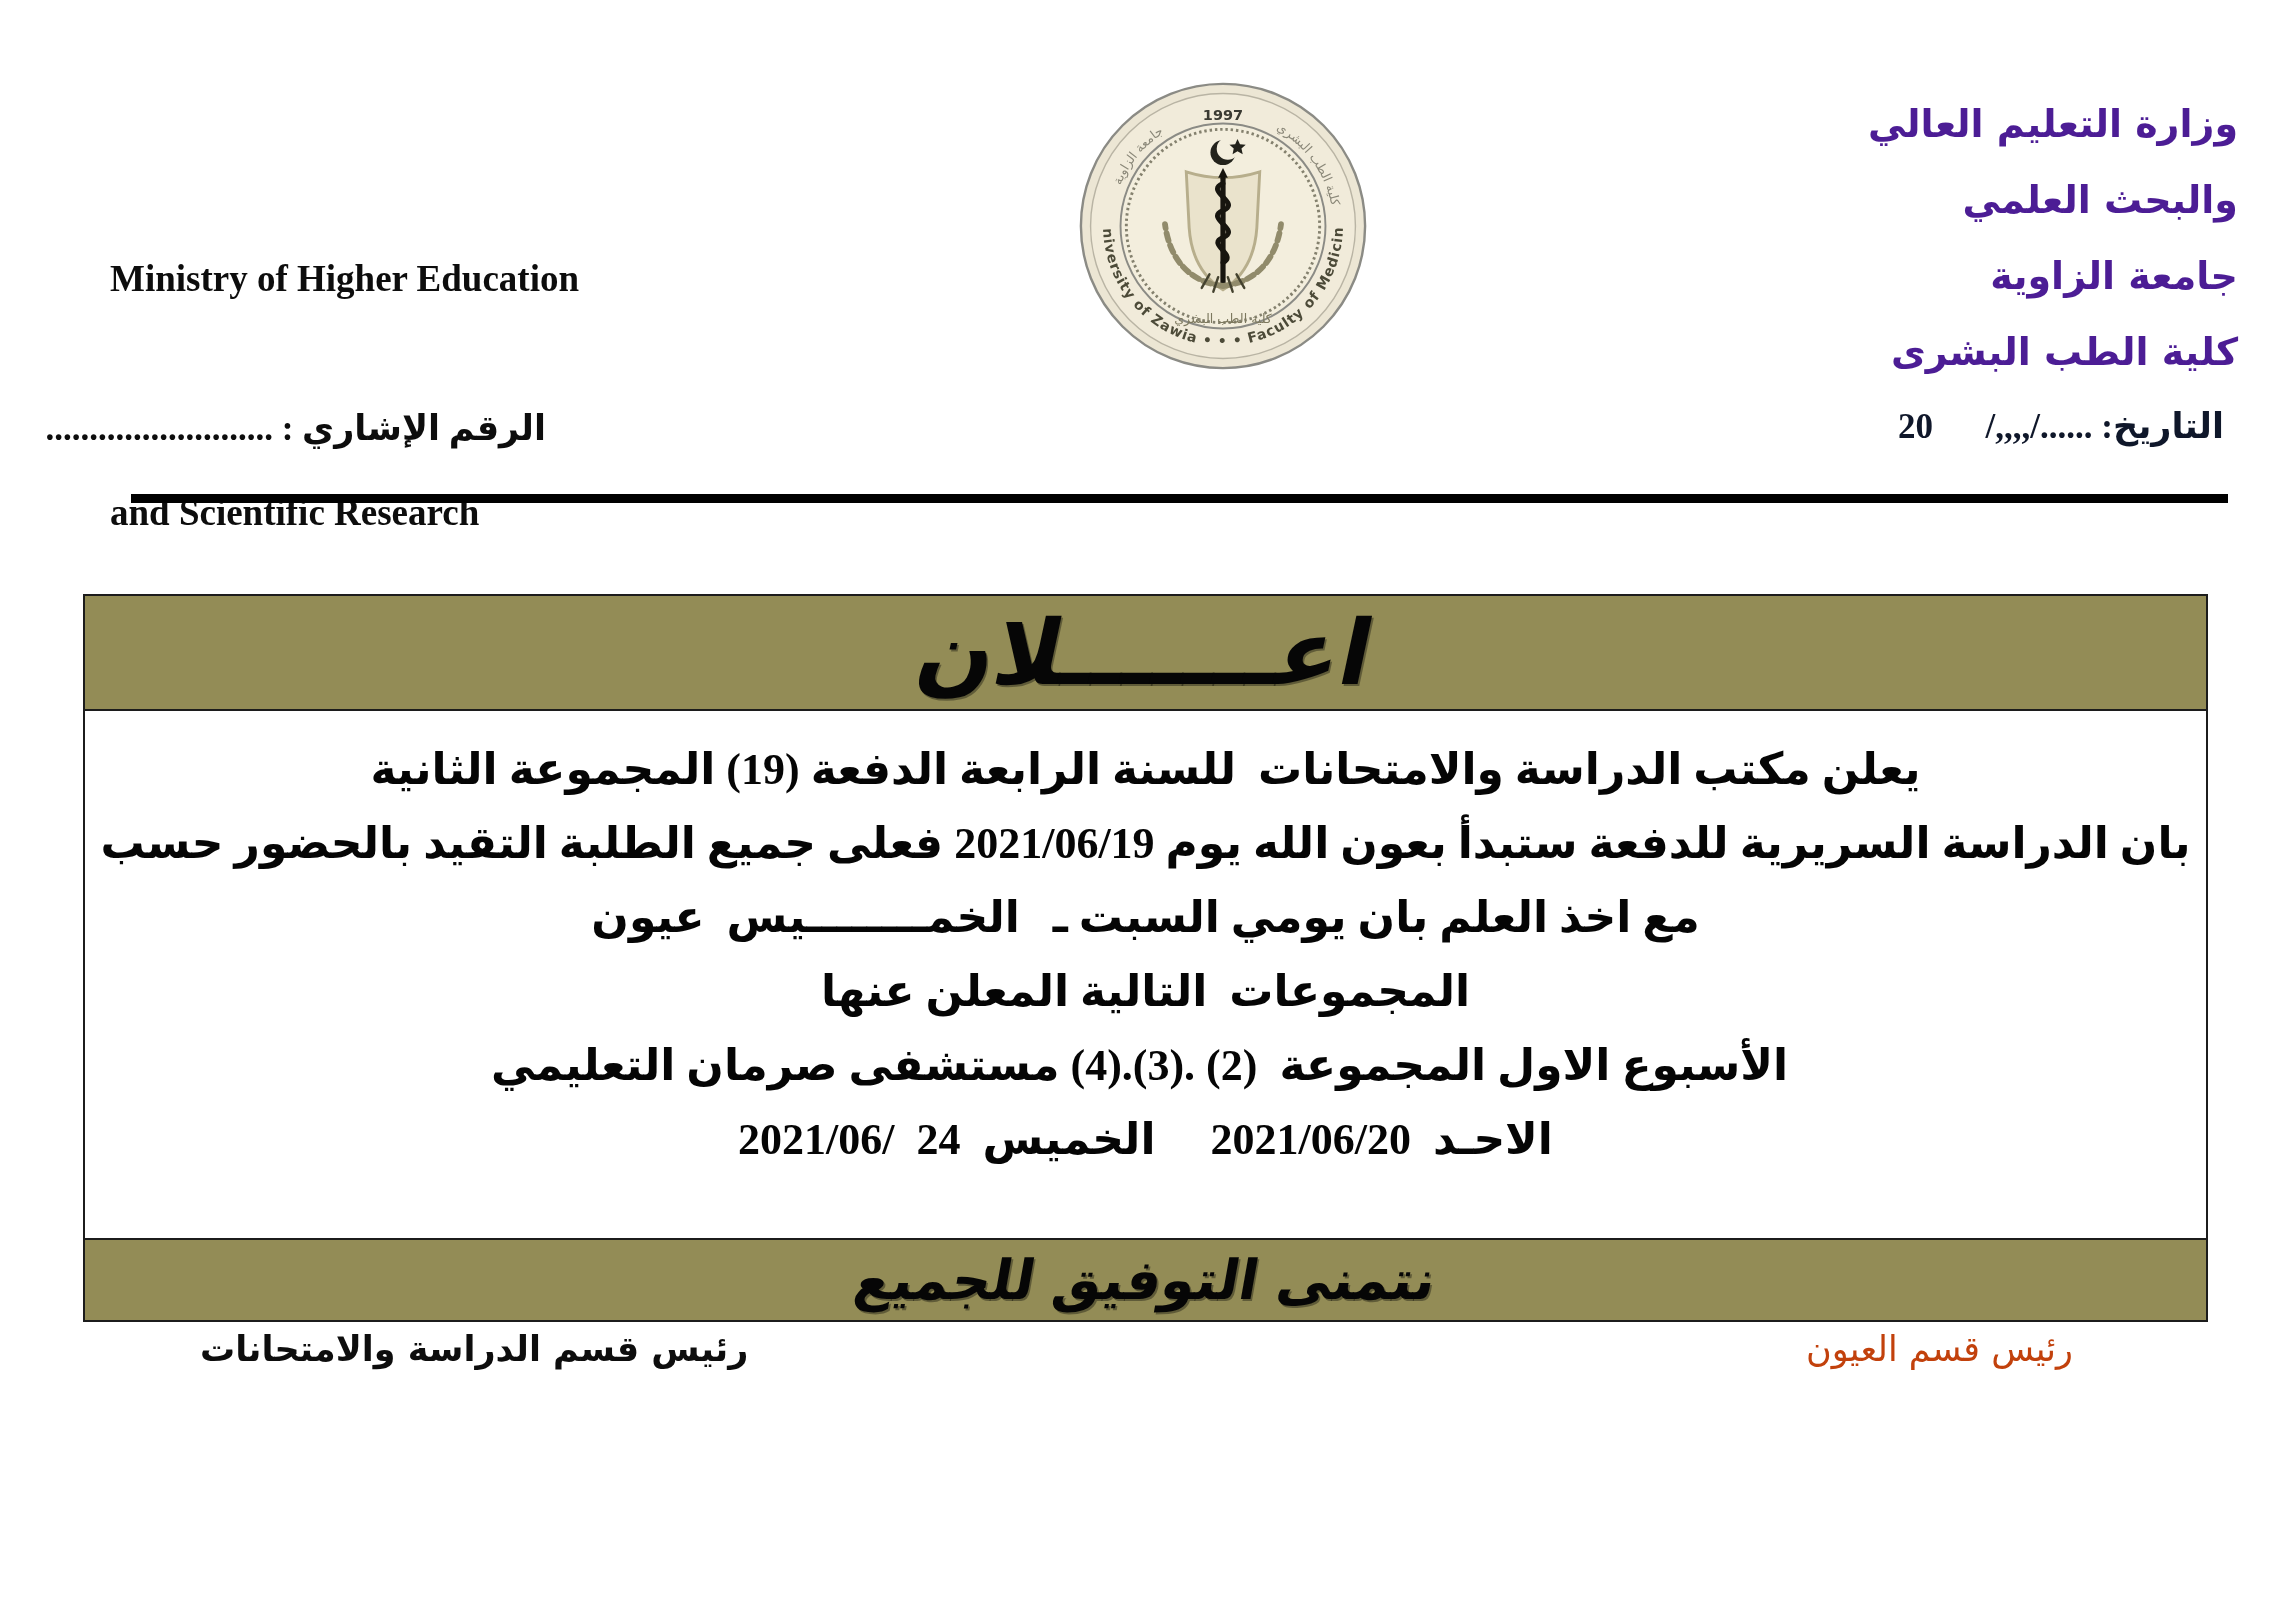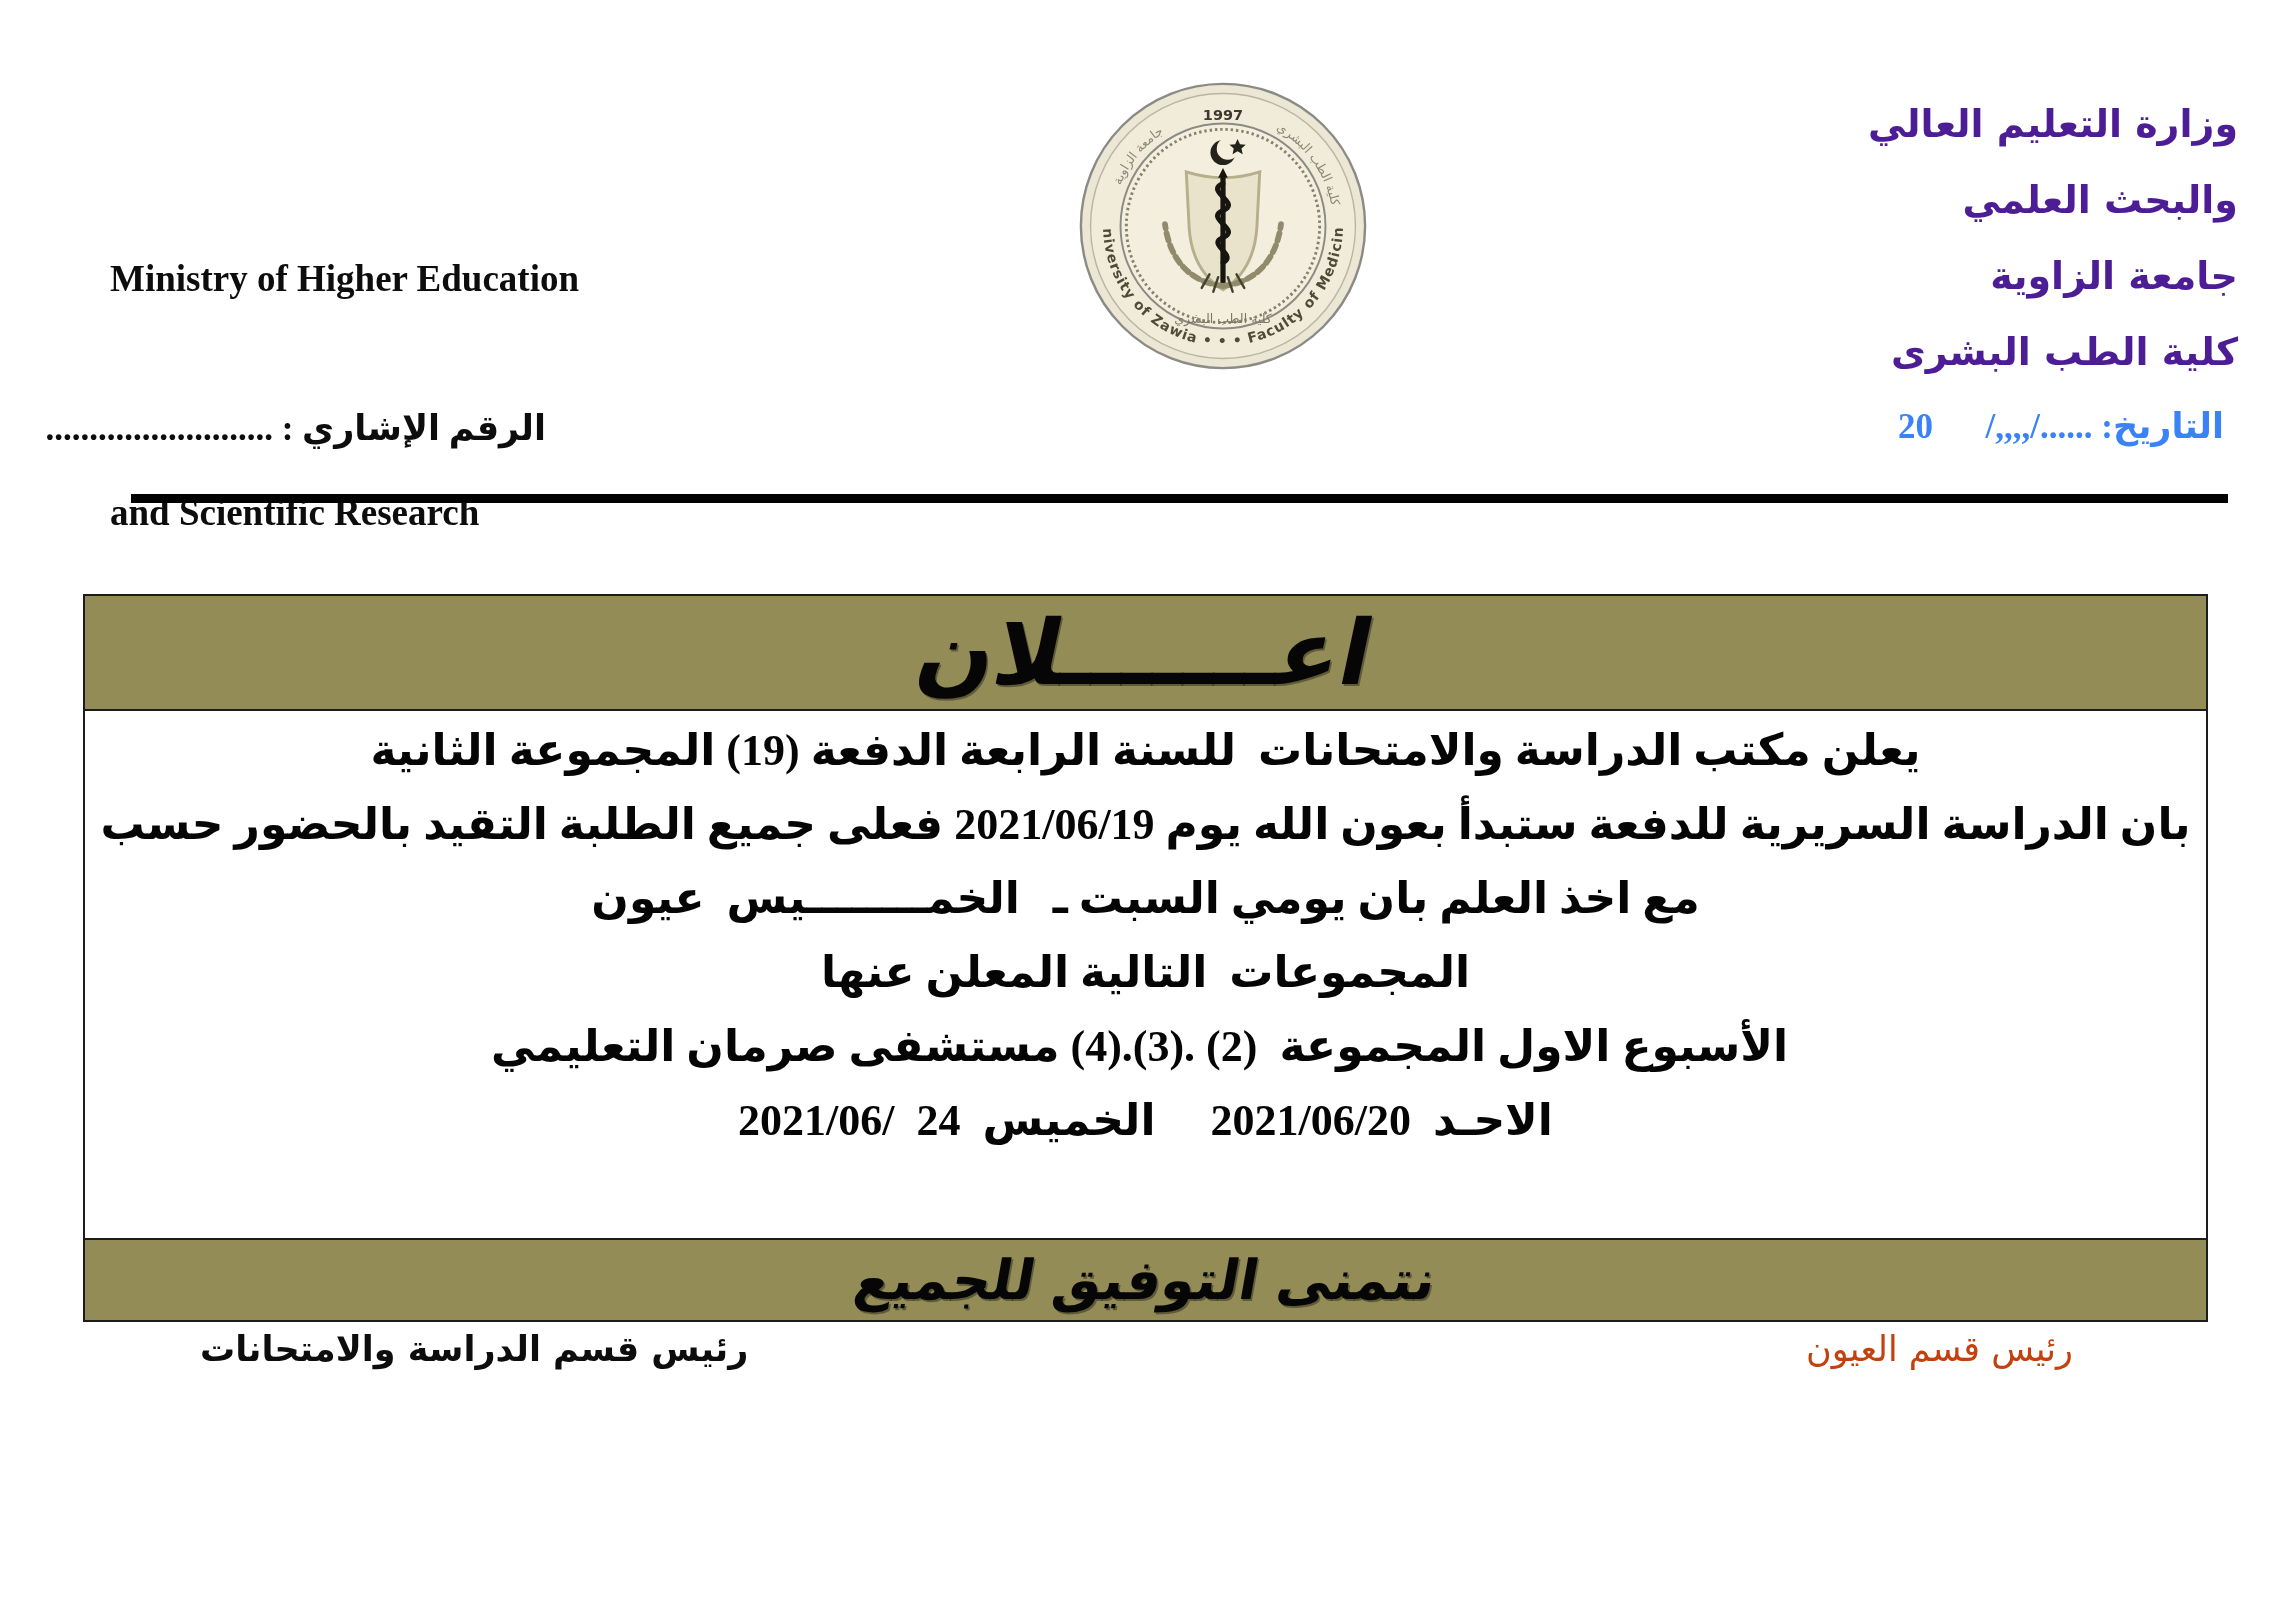--- a/index.html
+++ b/index.html
@@ -20,21 +20,21 @@
     font-weight:bold; font-size:38px; line-height:76px; color:#4c1d95;
   }
   .ref-line {
     position:absolute; top:408px; right:1747px; direction:rtl;
     font-family:"Liberation Serif","DejaVu Sans",sans-serif;
     font-weight:bold; font-size:35px; white-space:pre; color:#0d0d0d;
   }
   .date-line {
     position:absolute; top:406px; right:69px; direction:rtl;
     font-family:"Liberation Serif","DejaVu Sans",sans-serif;
-    font-weight:bold; font-size:35px; white-space:pre; color:#3b82f6;text-align:right;
+    font-weight:bold; font-size:35px; white-space:pre; color:#0f172a;text-align:right;
   }
   .sep { position:absolute; left:131px; top:494px; width:2097px; height:8.8px; background:#000; }
   
   .logo { position:absolute; left:1078px; top:81px; width:290px; height:290px; }
   
   .notice { position:absolute; left:83px; top:594px; width:2125px; }
   .banner {
     background:var(--olive); border:2.9px solid var(--border);
     display:flex; align-items:center; justify-content:center;
   }
@@ -46,21 +46,21 @@
     text-shadow:2px 2px 0 rgba(0,0,0,.35);
   }
   .banner-closing {
     font-weight:bold; font-size:55px; line-height:1;
     transform:skewX(-10deg); color:#060606;
     text-shadow:2px 2px 0 rgba(0,0,0,.35);
   }
   .notice-body {
     height:527px; background:#fff; overflow:hidden;
     border-left:2.9px solid var(--border); border-right:2.9px solid var(--border);
-    padding-top:3px;
+    padding-top:22px;
   }
   .bline {
     direction:rtl; unicode-bidi:plaintext;
     font-family:"Liberation Serif","DejaVu Sans",sans-serif;
     font-weight:bold; font-size:44px; line-height:74px;
     text-align:center; white-space:pre; color:#050505;
   }
   .bline.r { padding-right:11.8px; }
   
   .sig-right { position:absolute; right:220px; top:1329px; direction:rtl;

